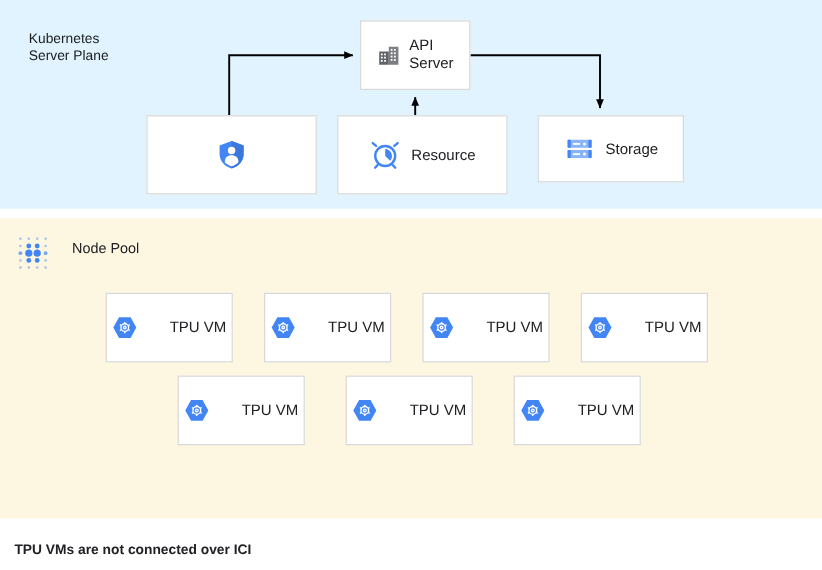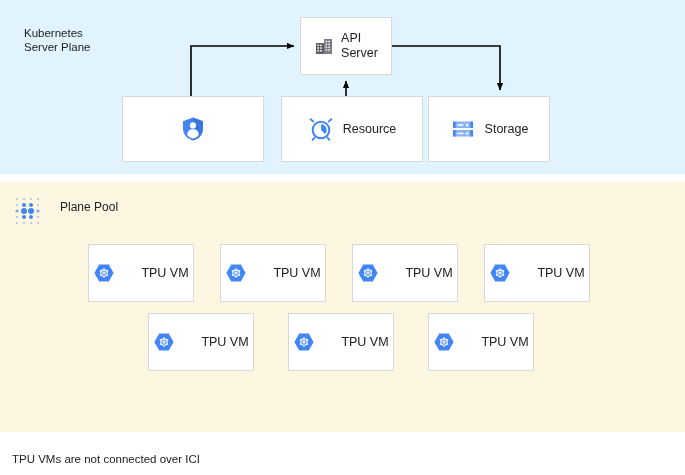--- a/index.html
+++ b/index.html
@@ -77,22 +77,22 @@
   }
   #resource-controllers-box {
     left: 122px; top: 96px;
     width: 142px; height: 66px;
   }
   #scheduler-box {
     left: 281px; top: 96px;
     width: 142px; height: 66px;
   }
   #storage-box {
-    left: 428px; top: 96px;
-    width: 122px; height: 66px;
+    left: 448px; top: 96px;
+    width: 122px; height: 56px;
   }
 
   
   .tpu-box {
     width: 106px;
     height: 58px;
     gap: 26px;
     font-size: 12.5px;
   }
 
@@ -122,20 +122,21 @@
     pointer-events: none;
   }
 
   
   #caption {
     position: absolute;
     left: 12px;
     top: 453px;
     font-size: 11.5px;
     color: #202124;
+    font-weight: bold;
   }
 </style>
 </head>
 <body>
 
 <div class="band" id="control-plane-band"></div>
 <div class="band" id="node-pool-band"></div>
 
 <div class="section-label" id="control-plane-label">Kubernetes
 Server Plane</div>
@@ -164,21 +165,21 @@
       <circle cx="26" cy="23" r="1.1" opacity="0.45"></circle>
 
       <circle cx="5" cy="29" r="1.1" opacity="0.45"></circle>
       <circle cx="12" cy="29" r="1.1" opacity="0.45"></circle>
       <circle cx="19" cy="29" r="1.1" opacity="0.45"></circle>
       <circle cx="26" cy="29" r="1.1" opacity="0.45"></circle>
     </g>
   </svg>
 </div>
 
-<div class="section-label" id="node-pool-label">Plane Pool</div>
+<div class="section-label" id="node-pool-label">Node Pool</div>
 
 <svg id="arrow-layer">
   <defs>
     <marker id="arrowhead" markerWidth="9" markerHeight="9" refX="7.2" refY="3.4" orient="auto" markerUnits="userSpaceOnUse">
       <path d="M0,0.2 L7.6,3.4 L0,6.6 z" fill="#000000"></path>
     </marker>
   </defs>
 
   <path d="M191,96 L191,46 L294,46" fill="none" stroke="#000000" stroke-width="1.6" marker-end="url(#arrowhead)"></path>
 

